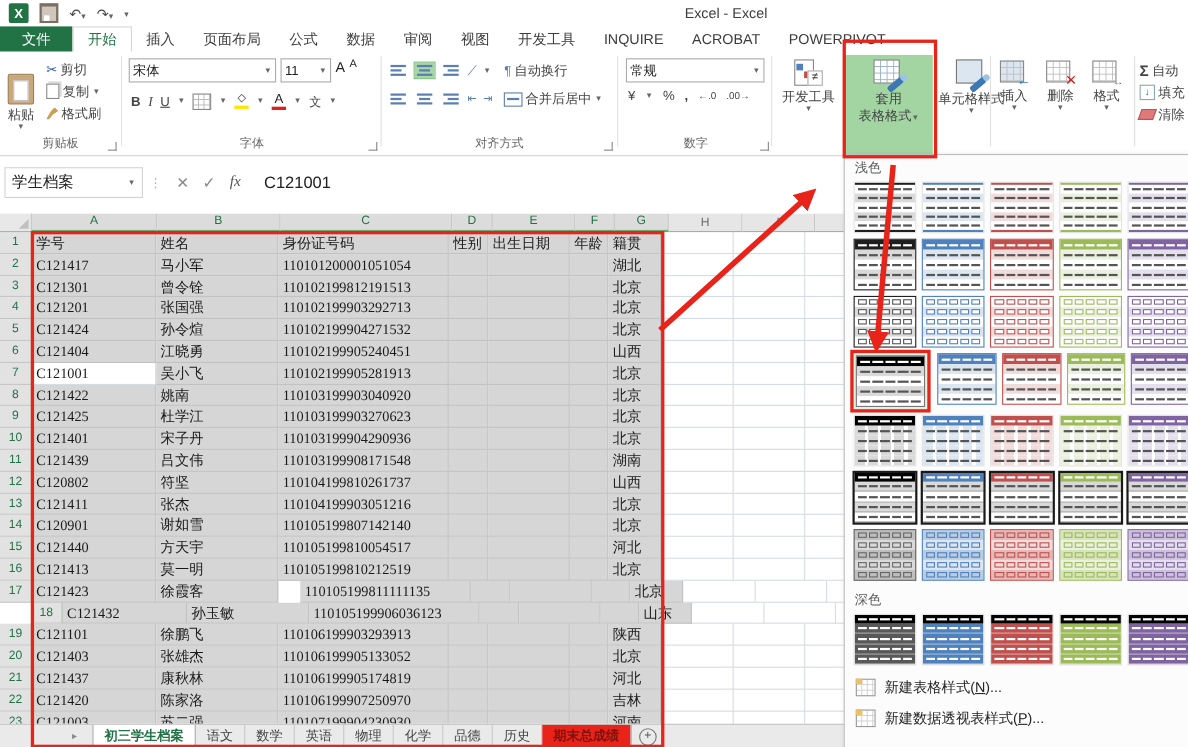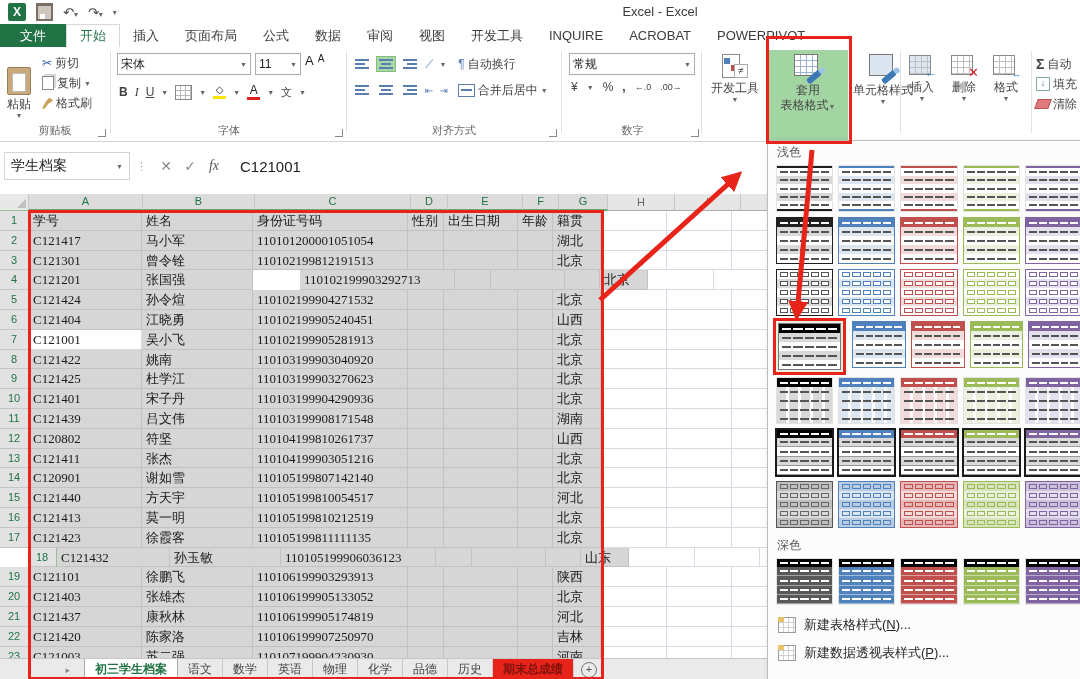--- a/index.html
+++ b/index.html
@@ -442,21 +442,21 @@
       <div class="cell sel" style="width: 30px;"></div>
       <div class="cell sel" style="width: 43px;">北京</div>
       <div class="cell" style="width: 61px;"></div>
       <div class="cell" style="width: 60px;"></div>
       <div class="cell" style="width: 61px;"></div>
     </div>
     <div class="grow">
       <div class="rowhdr" style="width: 28px;">4</div>
       <div class="cell sel" style="width: 108px;">C121201</div>
       <div class="cell sel" style="width: 106px;">张国强</div>
-      <div class="cell sel" style="width: 150px; margin-left: 47px;">110102199903292713</div>
+      <div class="cell sel" style="width: 150px;">110102199903292713</div>
       <div class="cell sel" style="width: 31px;"></div>
       <div class="cell sel" style="width: 69px;"></div>
       <div class="cell sel" style="width: 30px;"></div>
       <div class="cell sel" style="width: 43px;">北京</div>
       <div class="cell" style="width: 61px;"></div>
       <div class="cell" style="width: 60px;"></div>
       <div class="cell" style="width: 61px;"></div>
     </div>
     <div class="grow">
       <div class="rowhdr" style="width: 28px;">5</div>
@@ -571,21 +571,21 @@
       <div class="cell sel" style="width: 69px;"></div>
       <div class="cell sel" style="width: 30px;"></div>
       <div class="cell sel" style="width: 43px;">北京</div>
       <div class="cell" style="width: 61px;"></div>
       <div class="cell" style="width: 60px;"></div>
       <div class="cell" style="width: 61px;"></div>
     </div>
     <div class="grow">
       <div class="rowhdr" style="width: 28px;">14</div>
       <div class="cell sel" style="width: 108px;">C120901</div>
-      <div class="cell sel" style="width: 106px;">谢如雪</div>
+      <div class="cell sel" style="width: 106px; font-family: Liberation Mono, monospace;">谢如雪</div>
       <div class="cell sel" style="width: 150px;">110105199807142140</div>
       <div class="cell sel" style="width: 31px;"></div>
       <div class="cell sel" style="width: 69px;"></div>
       <div class="cell sel" style="width: 30px;"></div>
       <div class="cell sel" style="width: 43px;">北京</div>
       <div class="cell" style="width: 61px;"></div>
       <div class="cell" style="width: 60px;"></div>
       <div class="cell" style="width: 61px;"></div>
     </div>
     <div class="grow">
@@ -611,21 +611,21 @@
       <div class="cell sel" style="width: 30px;"></div>
       <div class="cell sel" style="width: 43px;">北京</div>
       <div class="cell" style="width: 61px;"></div>
       <div class="cell" style="width: 60px;"></div>
       <div class="cell" style="width: 61px;"></div>
     </div>
     <div class="grow">
       <div class="rowhdr" style="width: 28px;">17</div>
       <div class="cell sel" style="width: 108px;">C121423</div>
       <div class="cell sel" style="width: 106px;">徐霞客</div>
-      <div class="cell sel" style="width: 150px;">110105199811111135</div>
+      <div class="cell sel" style="width: 150px; margin-left: 20px;">110105199811111135</div>
       <div class="cell sel" style="width: 31px;"></div>
       <div class="cell sel" style="width: 69px;"></div>
       <div class="cell sel" style="width: 30px;"></div>
       <div class="cell sel" style="width: 43px;">北京</div>
       <div class="cell" style="width: 61px;"></div>
       <div class="cell" style="width: 60px;"></div>
       <div class="cell" style="width: 61px;"></div>
     </div>
     <div class="grow">
       <div class="rowhdr" style="width: 28px; margin-left: 28px;">18</div>

